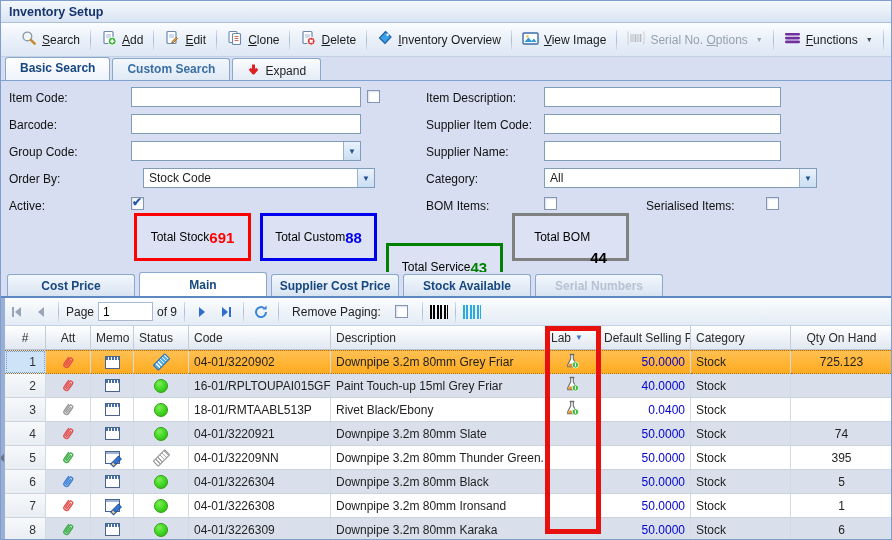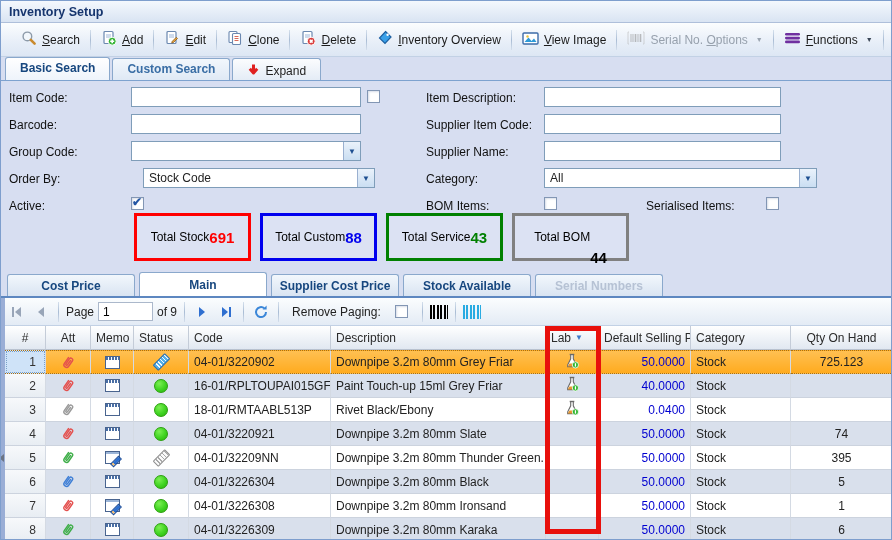--- a/index.html
+++ b/index.html
@@ -281,21 +281,21 @@
 
     <div class="sumrow">
       <div class="sumbox" style="border-color: rgb(255, 0, 0);">
         <span class="sumlab">Total Stock</span>
         <span class="sumval" style="color: rgb(255, 0, 0);">691</span>
       </div>
       <div class="sumbox" style="border-color: rgb(0, 0, 238);">
         <span class="sumlab">Total Custom</span>
         <span class="sumval" style="color: rgb(0, 0, 238);">88</span>
       </div>
-      <div class="sumbox" style="border-color: rgb(0, 128, 0);">
+      <div class="sumbox" style="border-color: rgb(0, 128, 0); margin-top: 30px;">
         <span class="sumlab">Total Service</span>
         <span class="sumval" style="color: rgb(0, 128, 0);">43</span>
       </div>
       <div class="sumbox" style="border-color: rgb(128, 128, 128);">
         <span class="sumlab">Total BOM</span>
         <span class="sumval" style="color: rgb(0, 0, 0); margin-top: 40px;">44</span>
       </div>
     </div>
   </div>
 

